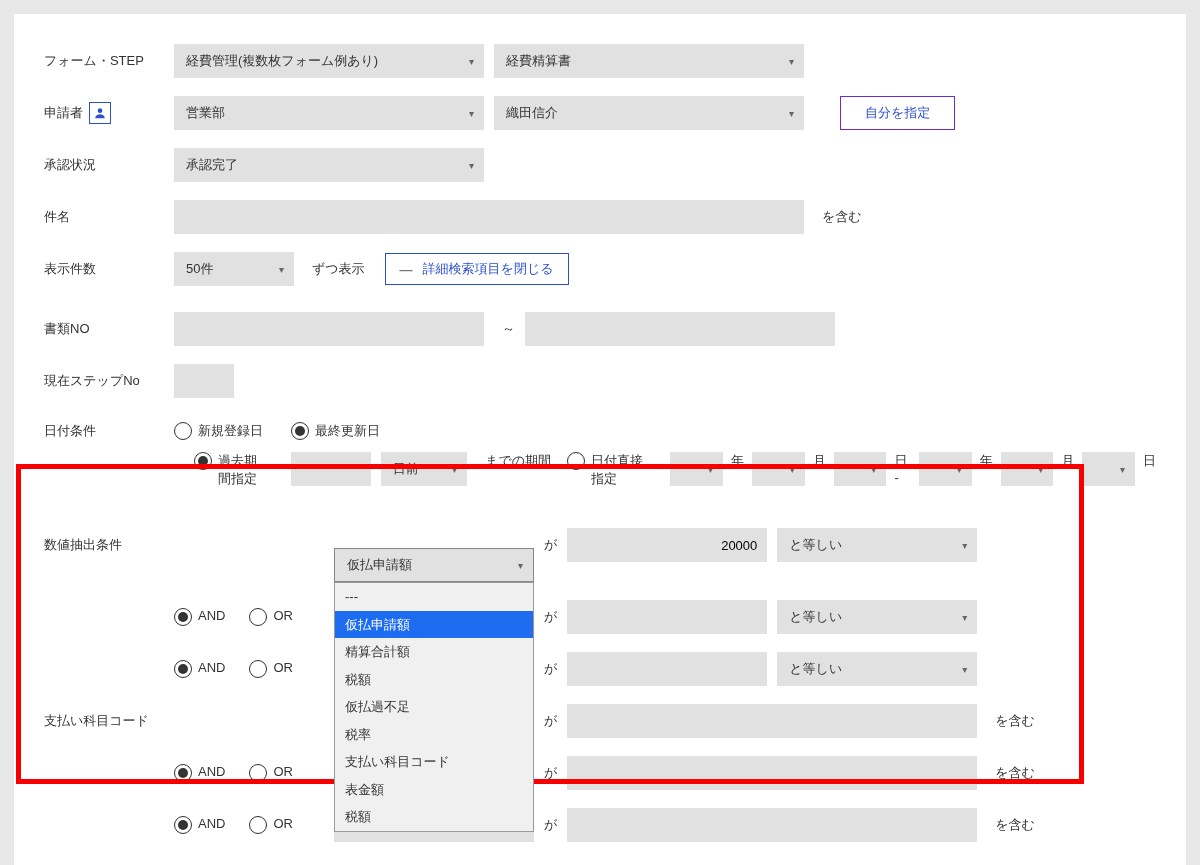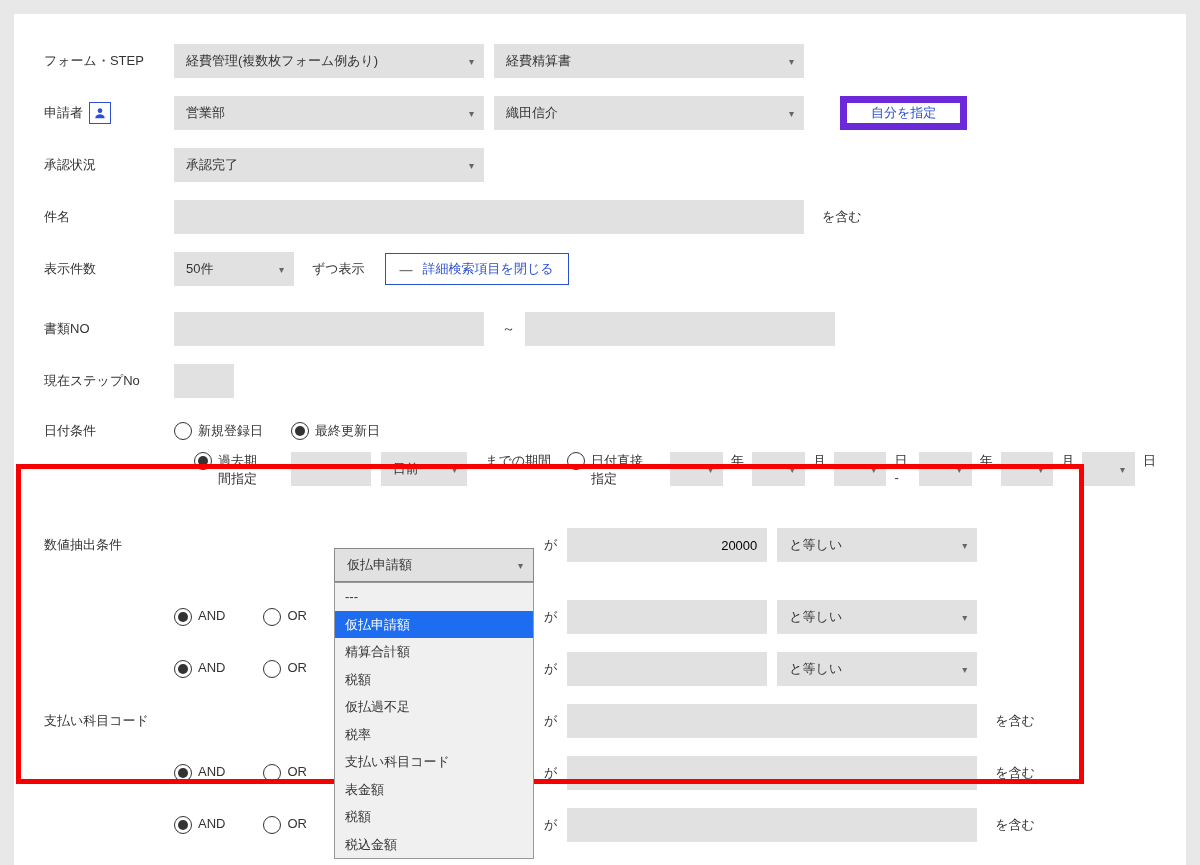--- a/index.html
+++ b/index.html
@@ -65,21 +65,21 @@
     background: #e1e1e1;
     height: 34px;
     border: none;
     padding: 0 10px;
     font-family: inherit;
     font-size: 13px;
   }
   .input-box.right { text-align: right; }
   .outline-btn {
     background: #fff;
-    border: 7px solid #6d28d9;
+    border: 1px solid #6d28d9;
     color: #2b4fd1;
     height: 34px;
     padding: 0 24px;
     cursor: pointer;
     font-size: 13px;
   }
   .link-btn {
     background: #fff;
     border: 1px solid #2b4fd1;
     color: #2b4fd1;
@@ -156,21 +156,21 @@
   }
   .cond-row {
     display: flex;
     align-items: center;
     gap: 10px;
     margin-bottom: 18px;
   }
   .cond-andor {
     display: inline-flex;
     align-items: center;
-    gap: 20px;
+    gap: 6px;
     width: 150px;
     justify-content: flex-start;
   }
   .cond-label {
     width: 120px;
     flex-shrink: 0;
   }
   .suffix { margin-left: 8px; white-space: nowrap; }
   svg.icon { width:14px; height:14px; }
 </style>
@@ -333,21 +333,20 @@
           <div class="dropdown-list" id="numeric-dropdown">
               <div class="opt">---</div>
               <div class="opt selected">仮払申請額</div>
               <div class="opt">精算合計額</div>
               <div class="opt">税額</div>
               <div class="opt">仮払過不足</div>
               <div class="opt">税率</div>
               <div class="opt">支払い科目コード</div>
               <div class="opt">表金額</div>
               <div class="opt">税額</div>
-              <div class="opt">税込金額</div>
             </div>
         </div>
         <span>が</span>
         <input class="input-box right" style="width: 200px;" value="20000">
         <div class="select-box" style="width:200px;">
           <span>と等しい</span>
           <span class="chev">▾</span>
         </div>
       </div>
 

